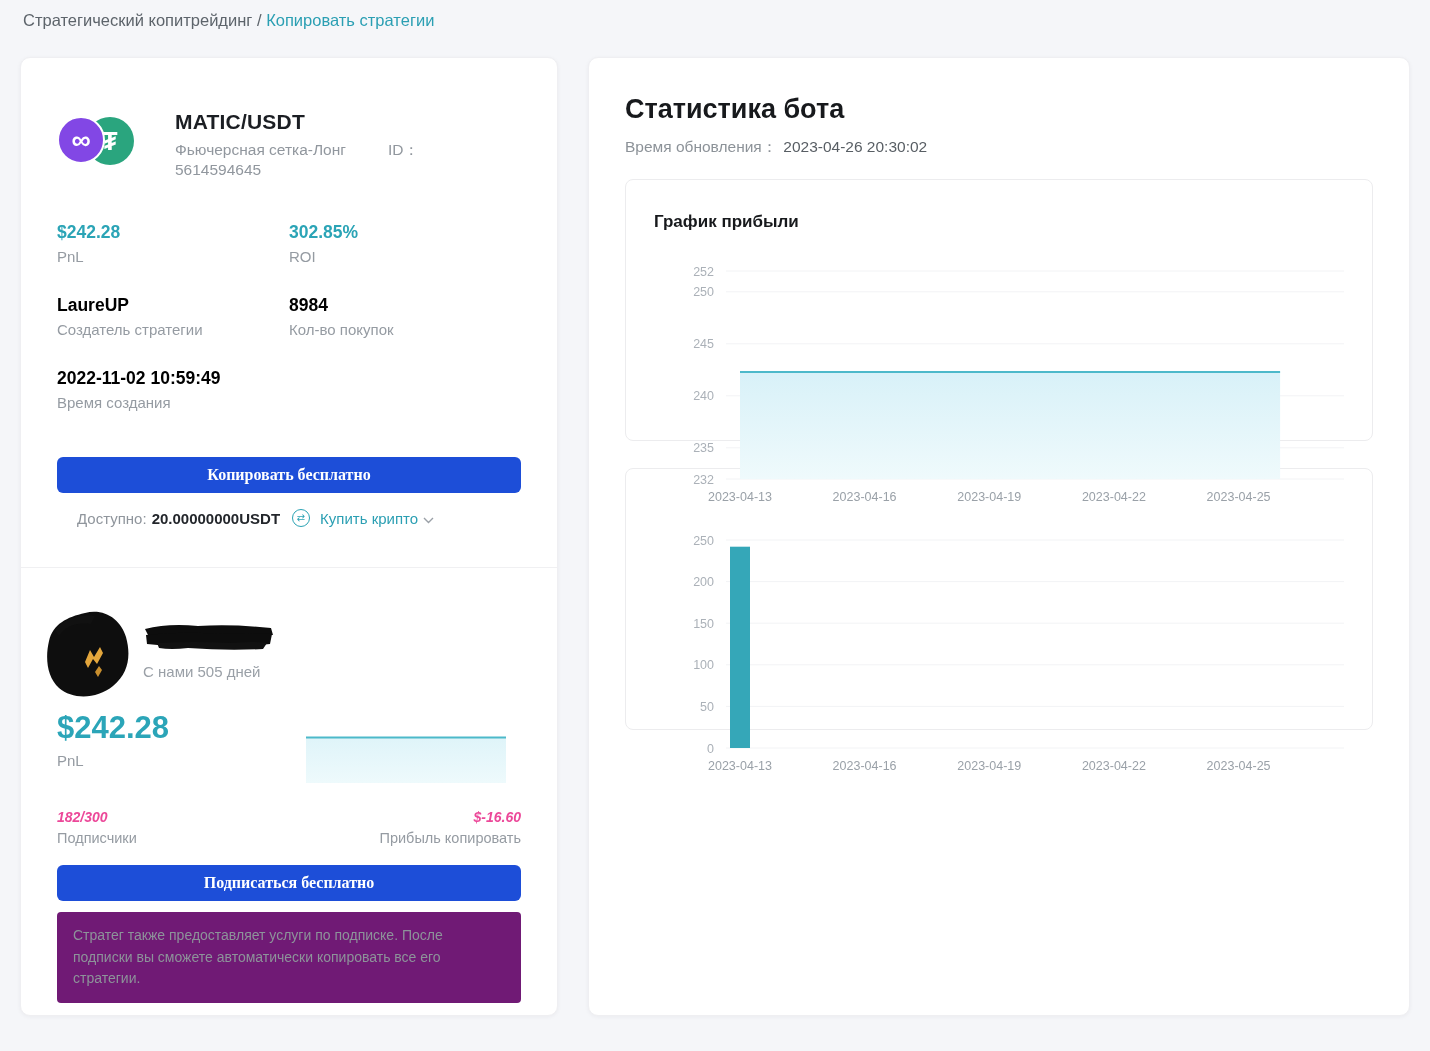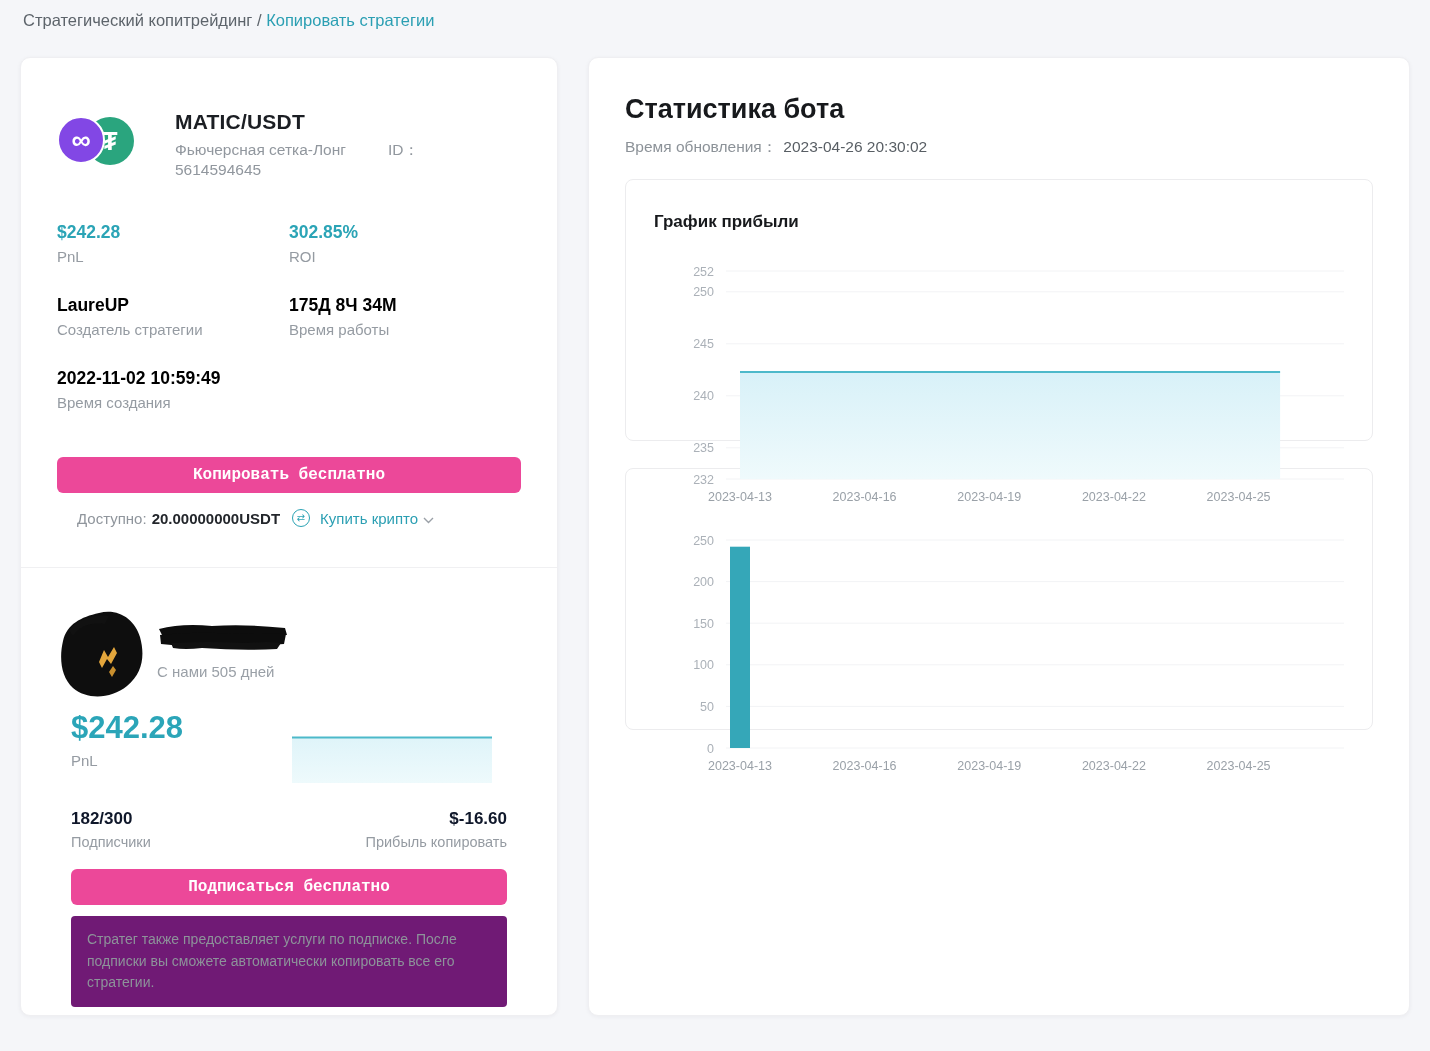--- a/index.html
+++ b/index.html
@@ -36,51 +36,51 @@
   .sub-row .idl { margin-left:42px; }
   .sub-id { font-size:15.5px; color:#91979e; line-height:20px; }
 
   .stats-grid { display:grid; grid-template-columns:232px 1fr; row-gap:30px; margin-top:42px; }
   .stat-value { font-size:17.5px; font-weight:700; color:#000000; }
   .stat-value.accent { color:#2ba4b6; }
   .stat-label { margin-top:5px; font-size:15px; color:#959ba2; }
 
   .btn {
     display:block; width:100%; height:36px; border:none; border-radius:6px;
-    background:#ec4899; color:#fff; font-size:16px; font-weight:600;
-    font-family:Liberation Mono, monospace; cursor:pointer;
+    background:#1d4ed8; color:#fff; font-size:16px; font-weight:600;
+    font-family:Liberation Serif, serif; cursor:pointer;
   }
   .copy-btn { margin-top:46px; }
 
   .avail-row { margin-top:16px; display:flex; align-items:center; font-size:15px;margin-left:20px; }
   .avail-label { color:#8f959c; }
   .avail-value { font-weight:700; color:#23262b; margin-left:5px; }
   .swap-ic { width:18px; height:18px; border:1.4px solid #2ba3b4; border-radius:50%;
              color:#2ba3b4; font-size:10px; line-height:15px; text-align:center;
              margin-left:12px; cursor:pointer; flex:0 0 18px; }
   .buy-link { color:#2b9fb3; font-weight:500; margin-left:10px; cursor:pointer; }
   .chev { margin-left:5px; display:inline-block; cursor:pointer; }
 
   .card-divider { height:1px; background:#f0f0f2; }
 
   
-  .section2 { padding:46px 50px 0; }
+  .section2 { padding:46px 36px 0; }
   .trader-row { display:flex; align-items:flex-start; }
   .avatar-scribble { margin-left:-12px; margin-top:-4px; flex:0 0 86px; }
   .trader-meta { margin-left:12px; margin-top:8px; }
   .tenure { margin-top:7px; font-size:15px; color:#9aa0a7; }
 
   .pnl-row { display:flex; justify-content:space-between; margin-top:6px; }
   .pnl-big { font-size:31px; font-weight:700; color:#2ba5b8; }
   .pnl-sub { margin-top:6px; font-size:15px; color:#959ba2; }
   .spark { margin:24px 14px 0 0; }
 
   .sub-stats { display:flex; justify-content:space-between; margin-top:21px; }
   .sub-stat.right { text-align:right; }
-  .ss-value { font-size:17px; font-weight:700; color:#0f172a; }
+  .ss-value { font-size:14px; font-weight:700; color:#ec4899;font-style:italic; }
   .ss-label { margin-top:5px; font-size:14.5px; color:#959ba2; }
   .sub-btn { margin-top:19px; }
 
   .note-box { margin-top:11px; background:#701a75; border-radius:4px;
               padding:13px 16px; font-size:14px; line-height:1.55; color:#8d939a; }
 
   
   .panel-inner { padding:36px; }
   .panel-title { font-size:27px; font-weight:600; color:#17191c; }
   .updated-row { margin-top:12px; font-size:15.5px; }
@@ -129,22 +129,22 @@
       </div>
       <div>
         <div class="stat-value accent">302.85%</div>
         <div class="stat-label">ROI</div>
       </div>
       <div>
         <div class="stat-value">LaureUP</div>
         <div class="stat-label">Создатель стратегии</div>
       </div>
       <div>
-        <div class="stat-value">175Д 8Ч 34М</div>
-        <div class="stat-label">Время работы</div>
+        <div class="stat-value">8984</div>
+        <div class="stat-label">Кол-во покупок</div>
       </div>
       <div>
         <div class="stat-value">2022-11-02 10:59:49</div>
         <div class="stat-label">Время создания</div>
       </div>
     </div>
 
     <button class="btn copy-btn">Копировать бесплатно</button>
 
     <div class="avail-row">

